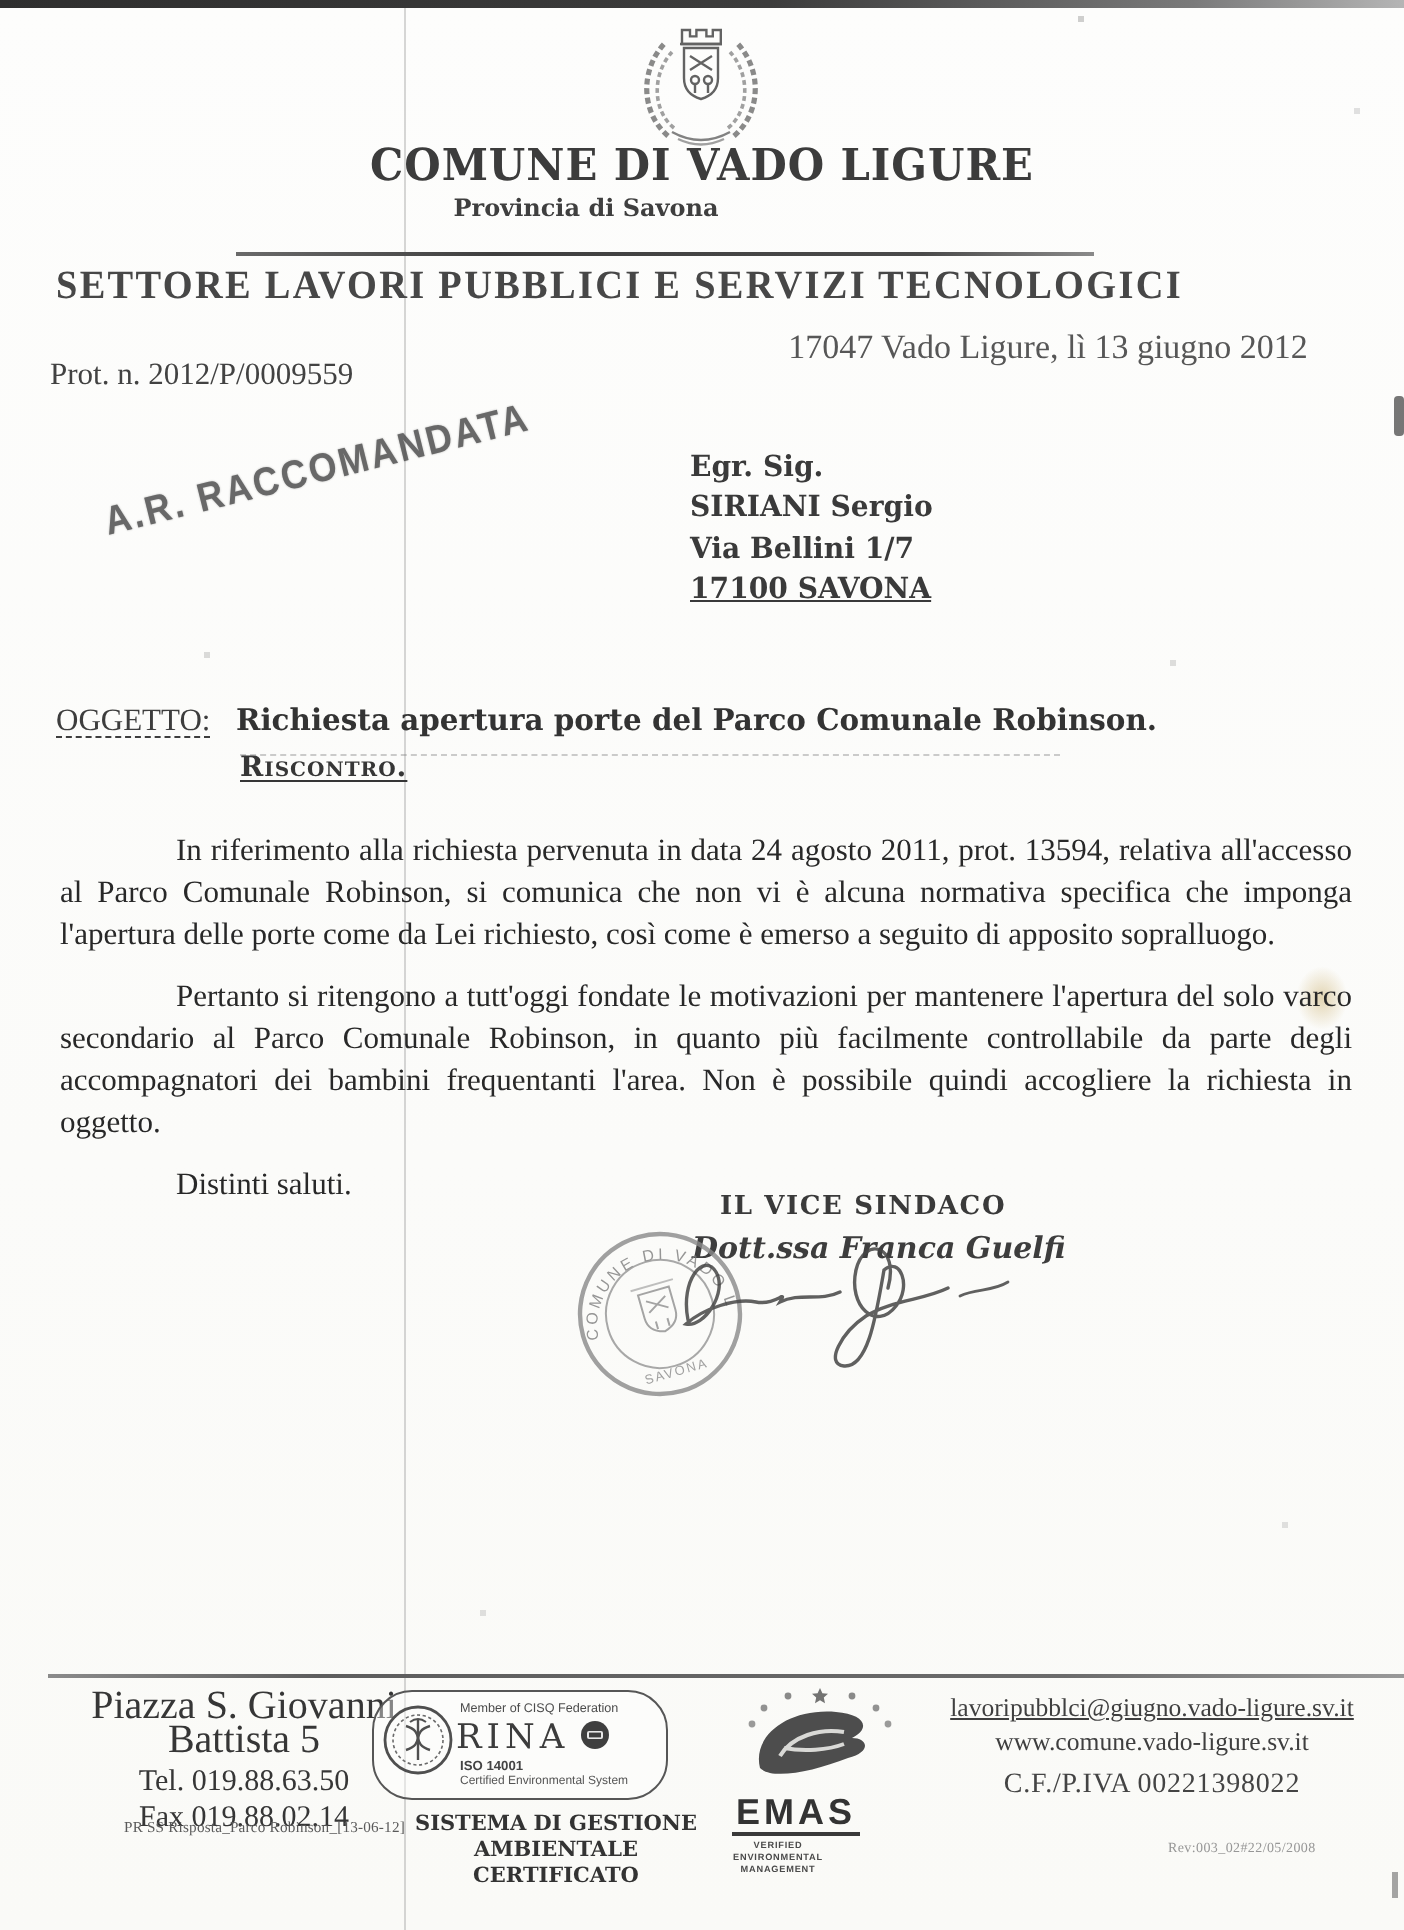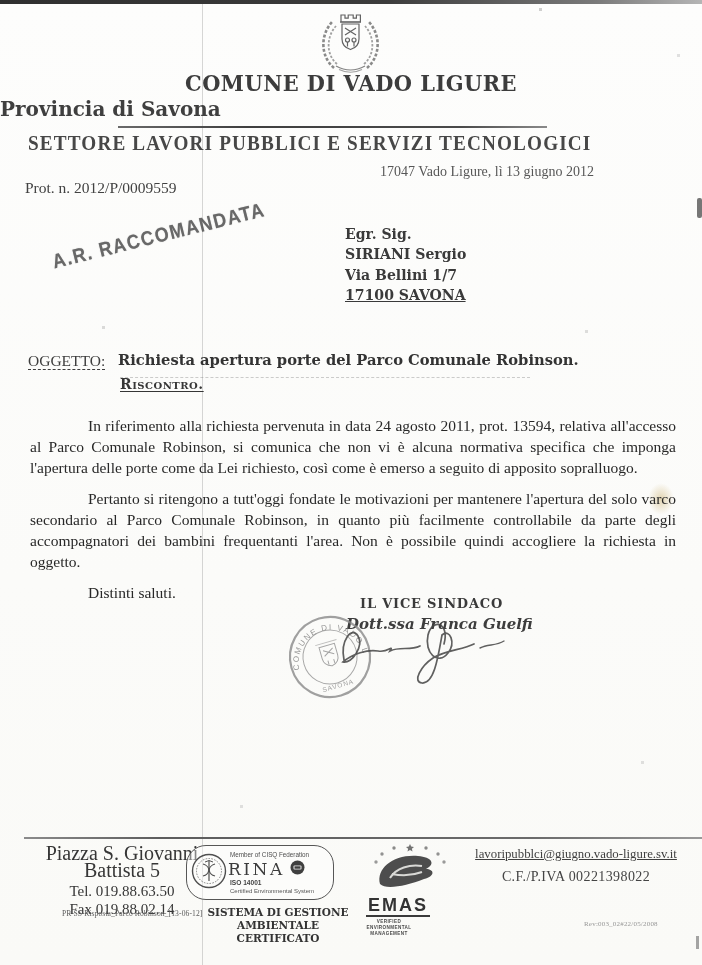--- a/index.html
+++ b/index.html
@@ -24,30 +24,30 @@
                103px 327px 0 1px rgba(140,140,140,.3),
                586px 331px 0 1px rgba(150,150,150,.3),
                642px 762px 0 1px rgba(150,150,150,.28),
                241px 806px 0 1px rgba(150,150,150,.28),
                678px 55px 0 1px rgba(160,160,160,.3);}
   
   .arms{left:312px;top:10px;width:78px;height:64px;}
   .muni{left:0;top:70px;width:702px;text-align:center;
     font-family:"DejaVu Serif","Liberation Serif",serif;font-weight:bold;
     font-size:22px;letter-spacing:.5px;color:#3c3c3c;transform:scaleX(.95);}
-  .prov{left:0;top:97px;width:586px;text-align:left;
-    font-family:"DejaVu Serif","Liberation Serif",serif;font-weight:bold;
-    font-size:20px;color:#3f3f3f;}
+  .prov{left:0;top:97px;width:586px;text-align:center;
+    font-family:"DejaVu Serif","Liberation Serif",serif;font-weight:bold;
+    font-size:12px;color:#3f3f3f;}
   .hrule{left:118px;top:126px;width:429px;height:2px;
     background:linear-gradient(to right,#6a6a6a,#3f3f3f 30%,#4a4a4a 80%,#8a8a8a);}
   .settore{left:28px;top:132px;width:660px;
     font-family:"Liberation Serif",serif;font-weight:bold;font-size:20px;
     letter-spacing:1.2px;color:#474747;white-space:nowrap;transform-origin:left;transform:scaleX(.96);}
-  .dateline{left:380px;top:164px;width:288px;text-align:left;
-    font-size:14px;color:#575757;}
+  .dateline{left:380px;top:164px;width:288px;text-align:center;
+    font-size:17px;color:#575757;}
   .protline{left:25px;top:179px;font-size:15.5px;color:#424242;}
   
   .recipient{left:345px;top:224px;line-height:20.4px;
     font-family:"DejaVu Serif","Liberation Serif",serif;font-weight:bold;
     font-size:14.5px;color:#3a3a3a;transform:scaleX(.97);transform-origin:left top;}
   .recipient .city{text-decoration:underline;}
   
   .rubberstamp{left:50px;top:251px;transform:rotate(-14deg) scaleX(.9);transform-origin:left top;
     font-family:"Liberation Sans",sans-serif;font-weight:800;font-size:20px;
     letter-spacing:1.5px;color:#545454;opacity:.88;white-space:nowrap;
@@ -259,17 +259,18 @@
         <path d="M14,42 C10,26 28,12 52,14 C66,15 70,22 60,27 C68,27 70,34 58,37 C40,44 20,48 14,42 Z" fill="#4d4d4d"></path>
         <path d="M24,36 C30,26 44,22 56,24 M26,32 C36,34 48,33 56,30" stroke="#d9d9d6" stroke-width="2" fill="none"></path>
       </svg>
     </span>
     <span class="emasname">EMAS</span>
     <span class="emassub">VERIFIED ENVIRONMENTAL MANAGEMENT</span>
   </div>
 
   <div class="abs fright">
     <div class="e2">lavoripubblci@giugno.vado-ligure.sv.it</div>
+    <div class="web">www.comune.vado-ligure.sv.it</div>
     <div class="vat">C.F./P.IVA 00221398022</div>
   </div>
   <div class="abs revnote">Rev:003_02#22/05/2008</div>
 
 </div>
 
 </body></html>

